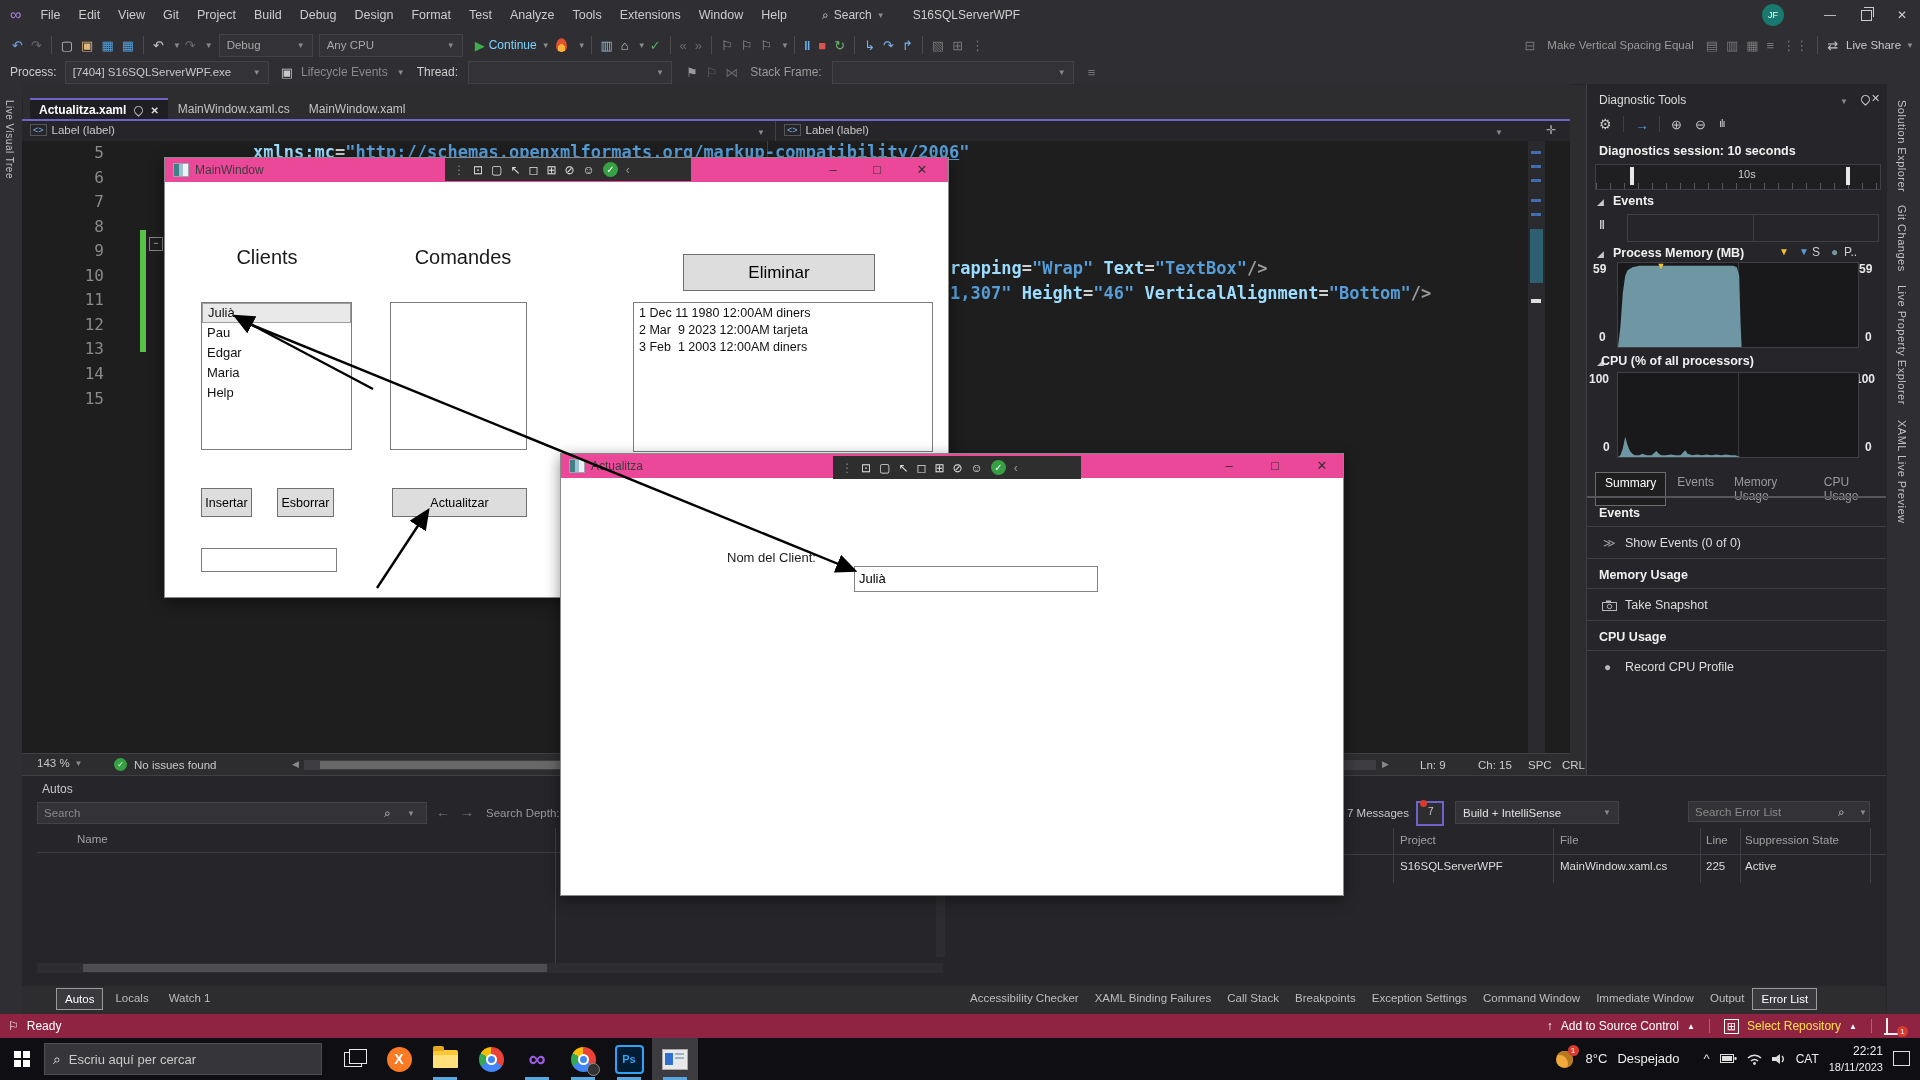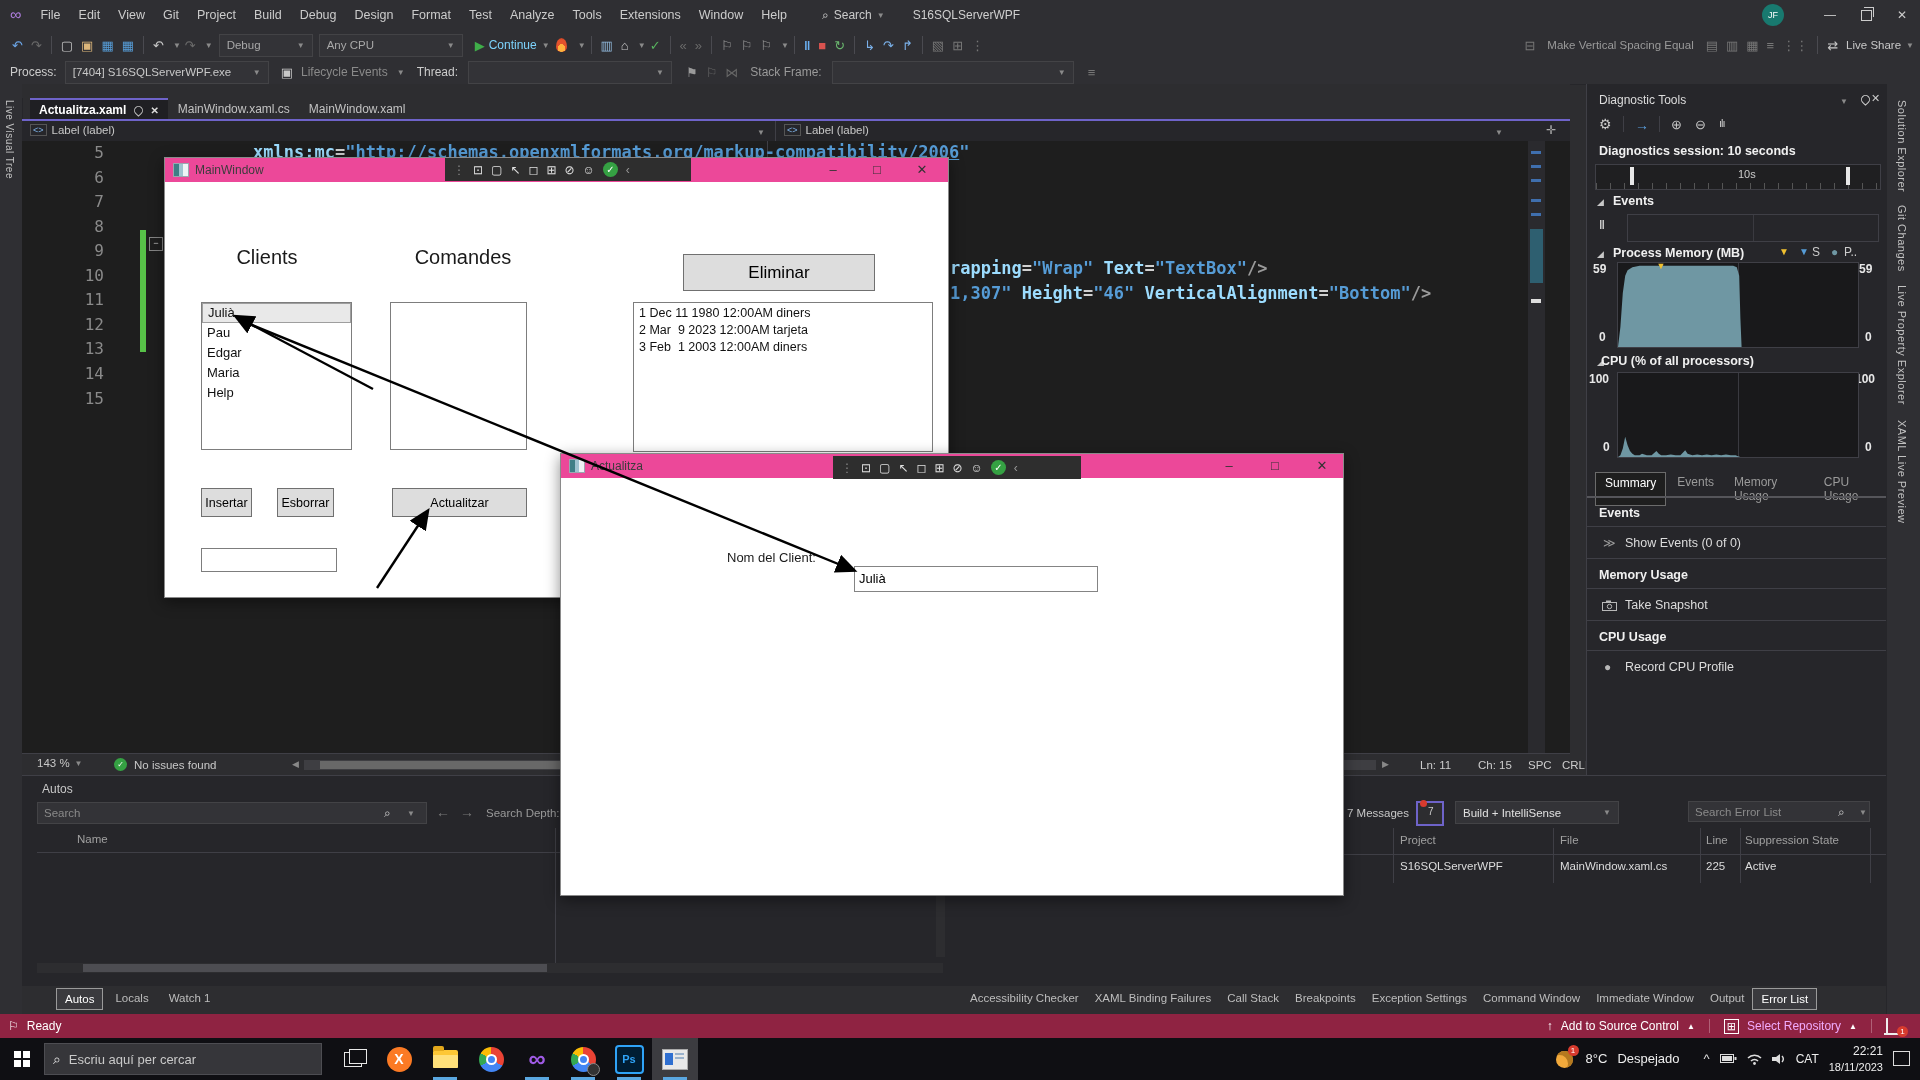--- a/index.html
+++ b/index.html
@@ -279,21 +279,21 @@
       <span style="font-size:11.5px;color:#c8c8c8">143 %</span>
         <span class="caret">▼</span>
     </div>
     <span class="chk abs" style="left:92px;top:4px;width:13px;height:13px;font-size:8px">✓</span>
     <span class="abs" style="left:112px;top:5px;font-size:11.5px;color:#c8c8c8">No issues found</span>
     <span class="abs" style="left:270px;top:5px;color:#888;font-size:9px">◀</span>
     <div class="abs" style="left:282px;top:6px;width:1072px;height:10px;background:#3e3e42">
       <div class="abs" style="left:16px;top:1px;width:820px;height:8px;background:#686868"></div>
     </div>
     <span class="abs" style="left:1360px;top:5px;color:#888;font-size:9px">▶</span>
-    <span class="abs" style="left:1398px;top:5px;font-size:11.5px">Ln: 11</span>
+    <span class="abs" style="left:1398px;top:5px;font-size:11.5px">Ln: 9</span>
     <span class="abs" style="left:1456px;top:5px;font-size:11.5px">Ch: 15</span>
     <span class="abs" style="left:1506px;top:5px;font-size:11.5px">SPC</span>
     <span class="abs" style="left:1540px;top:5px;font-size:11.5px">CRLF</span>
   </div>
 
   <div class="abs" style="left:22px;top:775px;width:928px;height:211px;background:#26262a;border-top:1px solid #3f3f46">
     <span class="abs" style="left:20px;top:6px;color:#c8c8c8">Autos</span>
     <input class="abs field" style="left: 15px; top: 26px; width: 376px; height: 20px;" placeholder="Search">
     <span class="abs" style="left:362px;top:30px;color:#c8c8c8;font-size:12px">⌕</span>
     <span class="abs caret" style="left:380px;top:33px">▼</span>
@@ -461,21 +461,21 @@
 
   <div class="abs" style="left:0;top:1014px;width:1920px;height:24px;background:#8f2342;display:flex;align-items:center">
     <span style="margin:0 8px;color:#fff;font-size:12px">⚐</span>
     <span style="color:#fff">Ready</span>
     <div style="margin-left:auto;display:flex;align-items:center;gap:8px;padding-right:16px">
       <span style="color:#fff">↑</span>
       <span style="color:#fff">Add to Source Control</span>
       <span style="color:#fff;font-size:8px">▲</span>
       <span style="width:1px;height:14px;background:#b06077;margin:0 6px"></span>
       <span style="color:#fff;font-size:11px;border:1px solid #fff;padding:0 2px">⊞</span>
-      <span style="color:#f0abfc">Select Repository</span>
+      <span style="color:#fde047">Select Repository</span>
       <span style="color:#fff;font-size:8px">▲</span>
       <span style="width:1px;height:14px;background:#b06077;margin:0 6px"></span>
       <span style="position:relative;display:inline-block;width:18px;height:14px">
         <span class="bell"></span>
         <span class="badge" style="right:-4px;bottom:-4px">1</span>
       </span>
     </div>
   </div>
 
   <div class="abs" id="taskbar">

